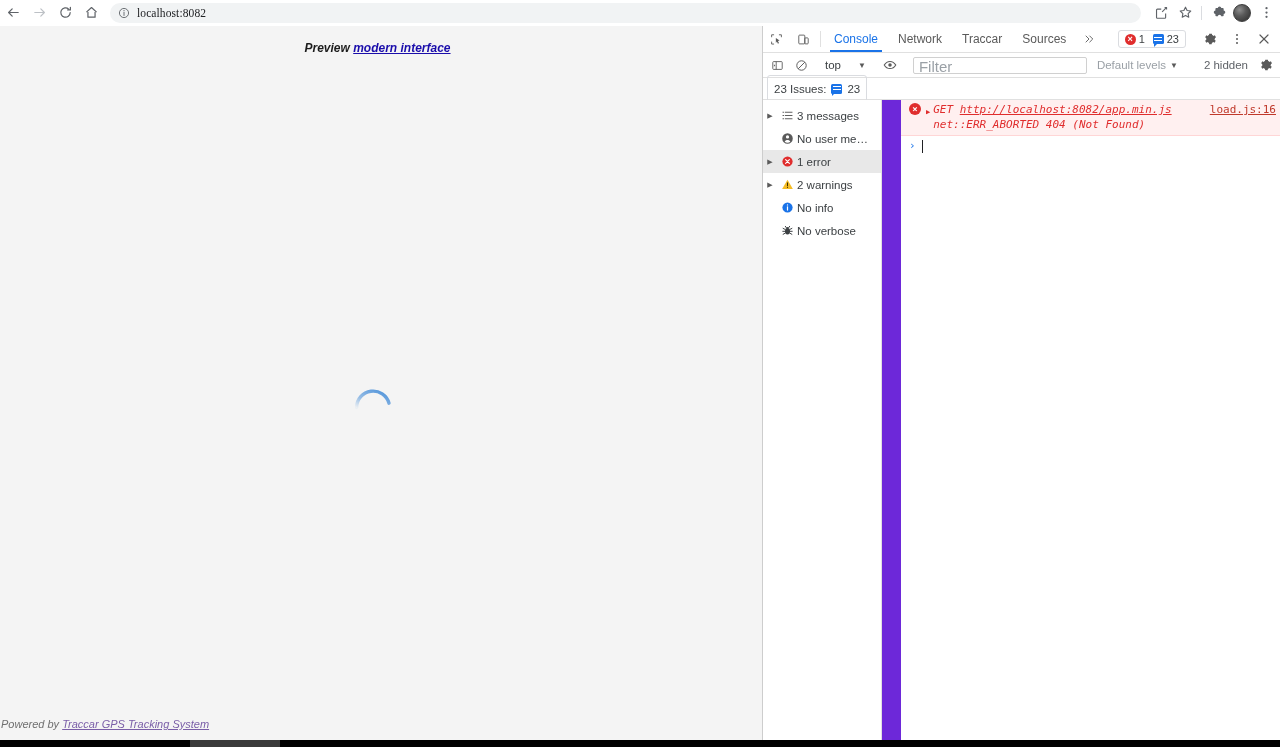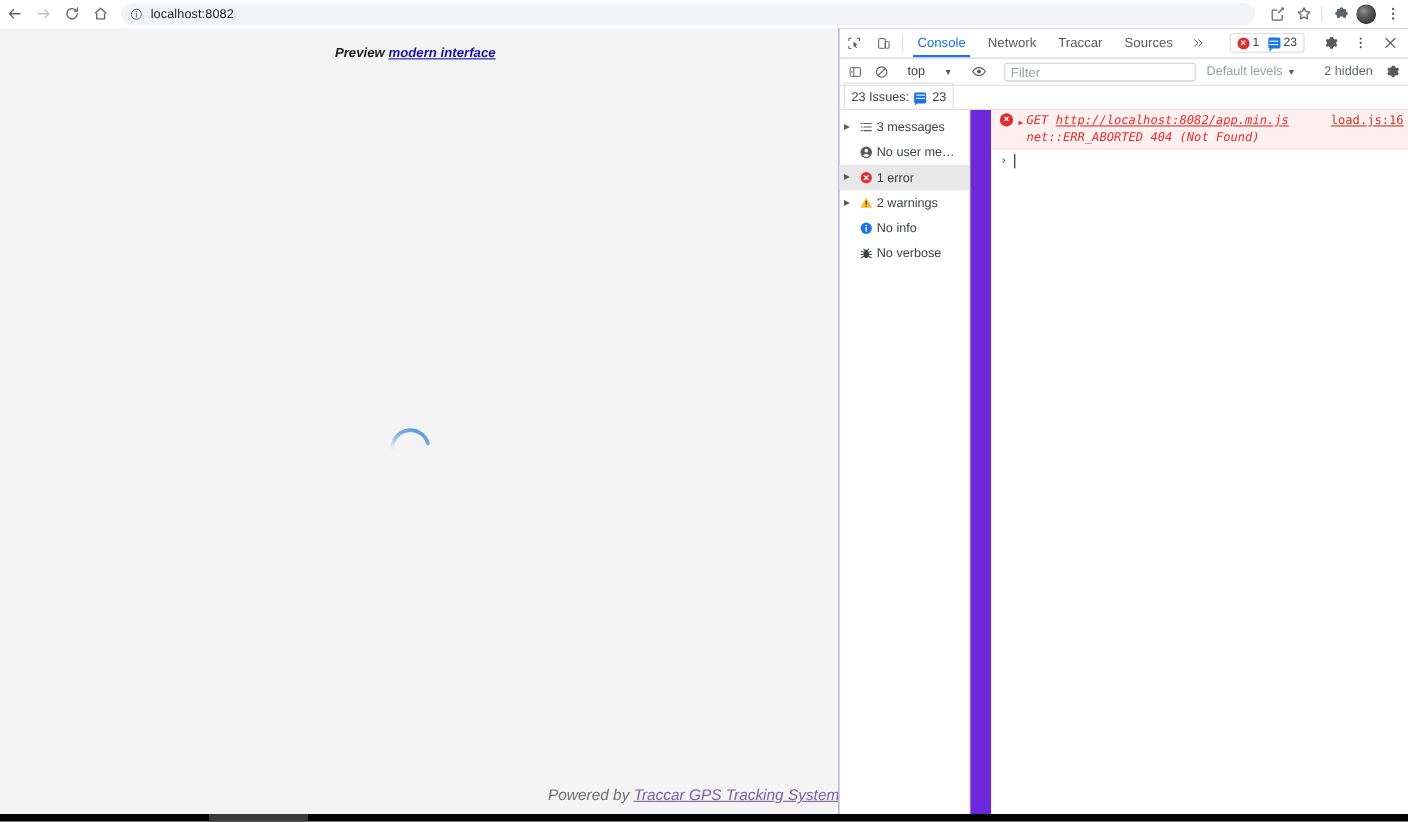--- a/index.html
+++ b/index.html
@@ -10,20 +10,21 @@
     overflow: hidden;
   }
   body { position: relative; }
 
   
   #browser-toolbar {
     position: absolute; left: 0; top: 0; width: 1280px; height: 26px;
     background: #ffffff;
     display: flex; align-items: center;
     border-bottom: 1px solid #ffffff;
+    font-family: Liberation Serif, serif;
   }
   .nav-btn {
     width: 26px; height: 26px;
     display: flex; align-items: center; justify-content: center;
     color: #5f6368; flex: none;
   }
   .nav-btn.disabled { color: #bdc1c6; }
   .nav-btn svg { display: block; }
   #omnibox {
     flex: 1 1 auto; height: 20px; margin: 0 8px 0 6px;
@@ -70,23 +71,23 @@
   }
   #preview-line a {
     color: #1a0dab; font-weight: bold; text-decoration: underline;
   }
   #spinner-wrap {
     position: absolute; left: 353px; top: 358px;
     width: 40px; height: 40px;
   }
   #spinner-wrap svg { display: block; }
   #page-footer {
-    position: absolute; left: 12px; bottom: 10px; width: 755px;
-    text-align: right; padding-right: 4px;
-    font-size: 14px; color: #6f6f6f;
+    position: absolute; left: 1px; bottom: 10px; width: 755px;
+    padding-right: 4px;
+    font-size: 11px; color: #6f6f6f;
   }
   #page-footer a { color: #7a5ea8; text-decoration: underline; }
   
   #page-vscroll {
     position: absolute; right: 0; top: 26px; width: 7px; height: 714px;
     background: #f4f4f4; border-left: 1px solid #e8e8e8;
   }
 
   
   #devtools {
@@ -157,22 +158,22 @@
     justify-content: center; color: #5a5a5a; flex: none;
   }
   .ctx-select {
     display: flex; align-items: center; gap: 17px; padding: 0 5px;
     font-size: 11.5px; color: #3c4043; flex: none;
   }
   .caret { font-size: 8px; color: #5a5a5a; }
   #filter-input {
     flex: 1 1 auto; height: 17px; min-width: 20px; margin: 0 4px;
     border: 1px solid #d0d0d0; border-radius: 2px; background: #fff;
-    font-size: 12px; color: #9aa0a6; padding: 0 5px;
-    display: flex; align-items: flex-end;
+    font-size: 15px; color: #9aa0a6; padding: 0 5px;
+    display: flex; align-items: flex-start;
   }
   .levels-select {
     display: flex; align-items: center; gap: 4px; padding: 0 6px;
     font-size: 11.5px; color: #9aa0a6; flex: none;
   }
   .hidden-count { font-size: 11.5px; color: #5f6368; padding: 0 6px; flex: none; }
 
   #dt-issuesbar {
     height: 22px; flex: none; display: flex; align-items: center;
     padding: 0 4px; border-bottom: 1px solid #e0e0e0; background: #fff;

